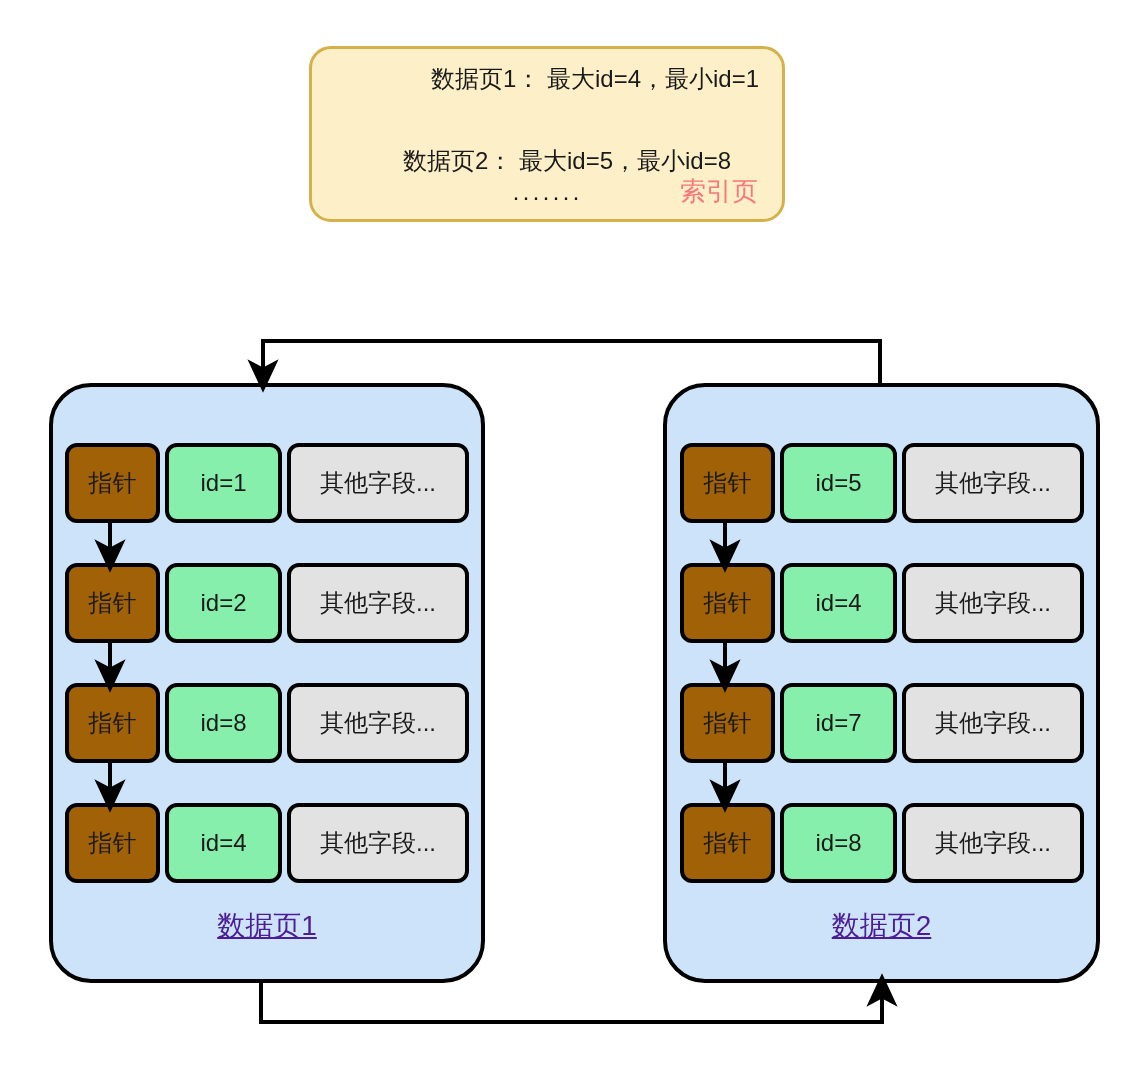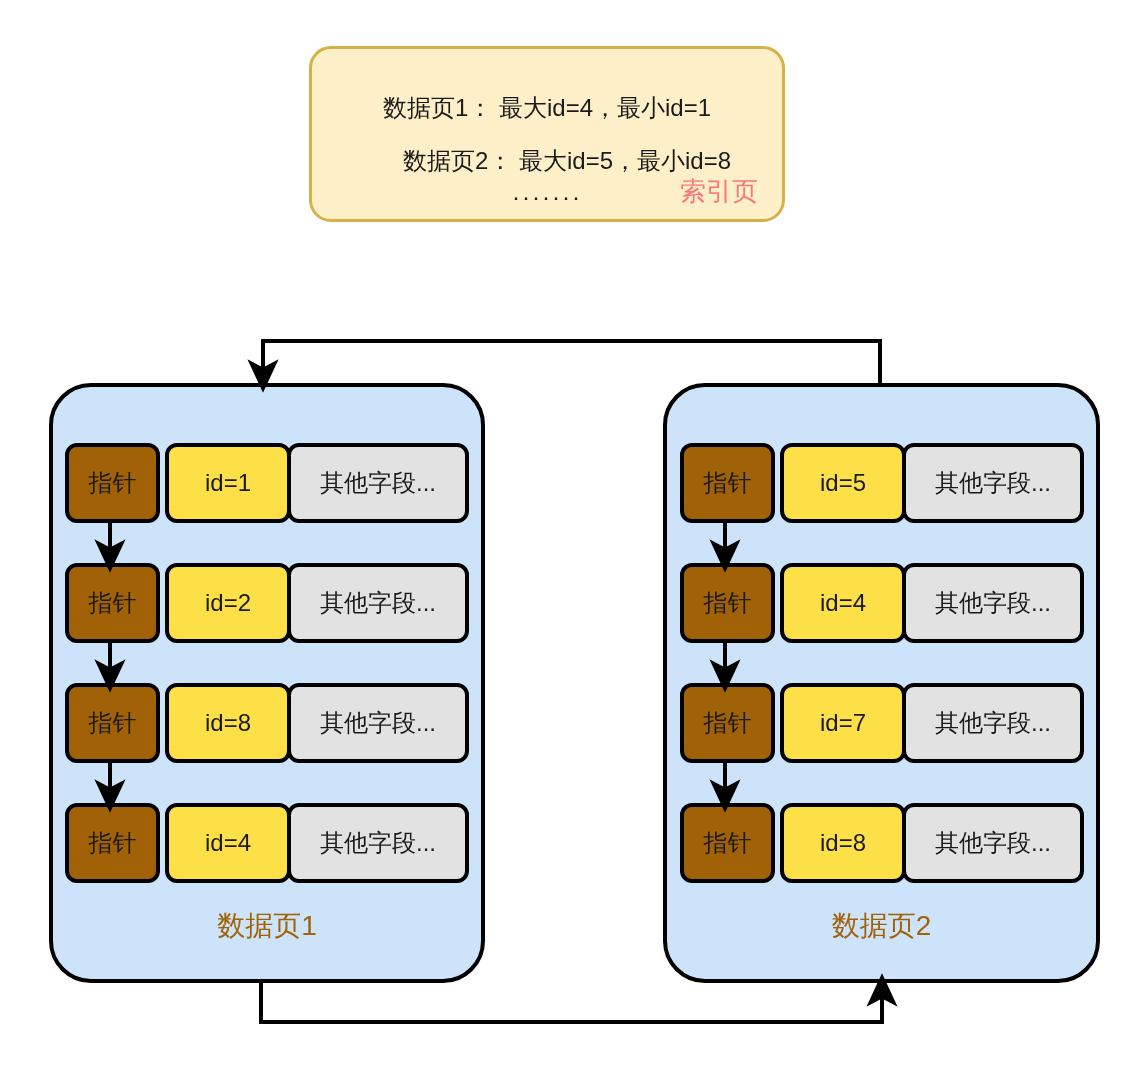--- a/index.html
+++ b/index.html
@@ -13,54 +13,54 @@
   
   .index-box{
     position:absolute;left:309px;top:46px;width:476px;height:176px;
     box-sizing:border-box;
     background:#fdf0c9;border:3px solid #d6b14a;border-radius:22px;
   }
   .index-line{
     position:absolute;left:0;width:100%;
     font-size:24px;color:#1a1a1a;text-align:center;white-space:nowrap;
   }
-  .index-line-1{top:43px;}
+  .index-line-1{top:14px;padding-left:48px;}
   .index-line-2{top:96px;margin-left:20px;}
   .index-dots{
     position:absolute;left:0;width:100%;top:134px;
     text-align:center;font-size:24px;color:#1a1a1a;letter-spacing:2px;
   }
   .index-tag{
     position:absolute;right:24px;bottom:10px;
     font-size:26px;font-weight:normal;color:#f9767a;white-space:nowrap;
   }
 
   
   .page{
     position:absolute;top:383px;height:600px;
     box-sizing:border-box;
     background:#cde3fa;border:4px solid #000000;border-radius:42px;
   }
   .page-left{left:49px;width:436px;}
   .page-right{left:663px;width:437px;}
   .page-label{
     position:absolute;left:0;width:100%;top:520px;
-    text-align:center;font-size:28px;color:#a16207;white-space:nowrap;
+    text-align:center;font-size:28px;color:#4c1d95;white-space:nowrap;text-decoration:underline;
   }
 
   
   .row{position:absolute;height:80px;}
   .cell{
     position:absolute;top:0;height:80px;box-sizing:border-box;
     border:4px solid #000000;border-radius:12px;
     display:flex;align-items:center;justify-content:center;
     font-size:24px;color:#1a1a1a;white-space:nowrap;
   }
   .cell-pointer{left:0;width:95px;background:#a16207;}
-  .cell-id{left:100px;width:126px;background:#fde047;}
+  .cell-id{left:100px;width:117px;background:#86efac;}
   .cell-other{left:222px;width:182px;background:#e2e2e2;}
 
   
   #arrows{position:absolute;left:0;top:0;width:1144px;height:1080px;pointer-events:none;}
 </style>
 </head>
 <body>
 
 <div id="canvas">
 

